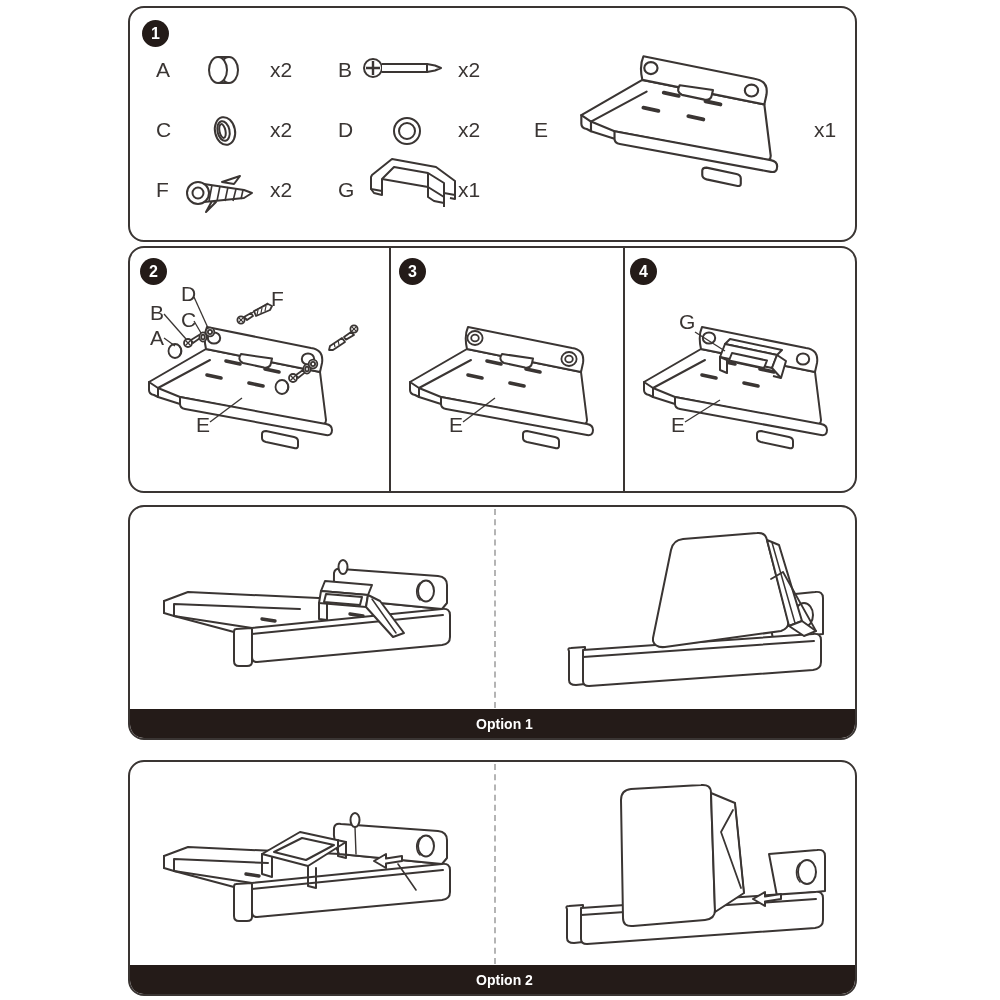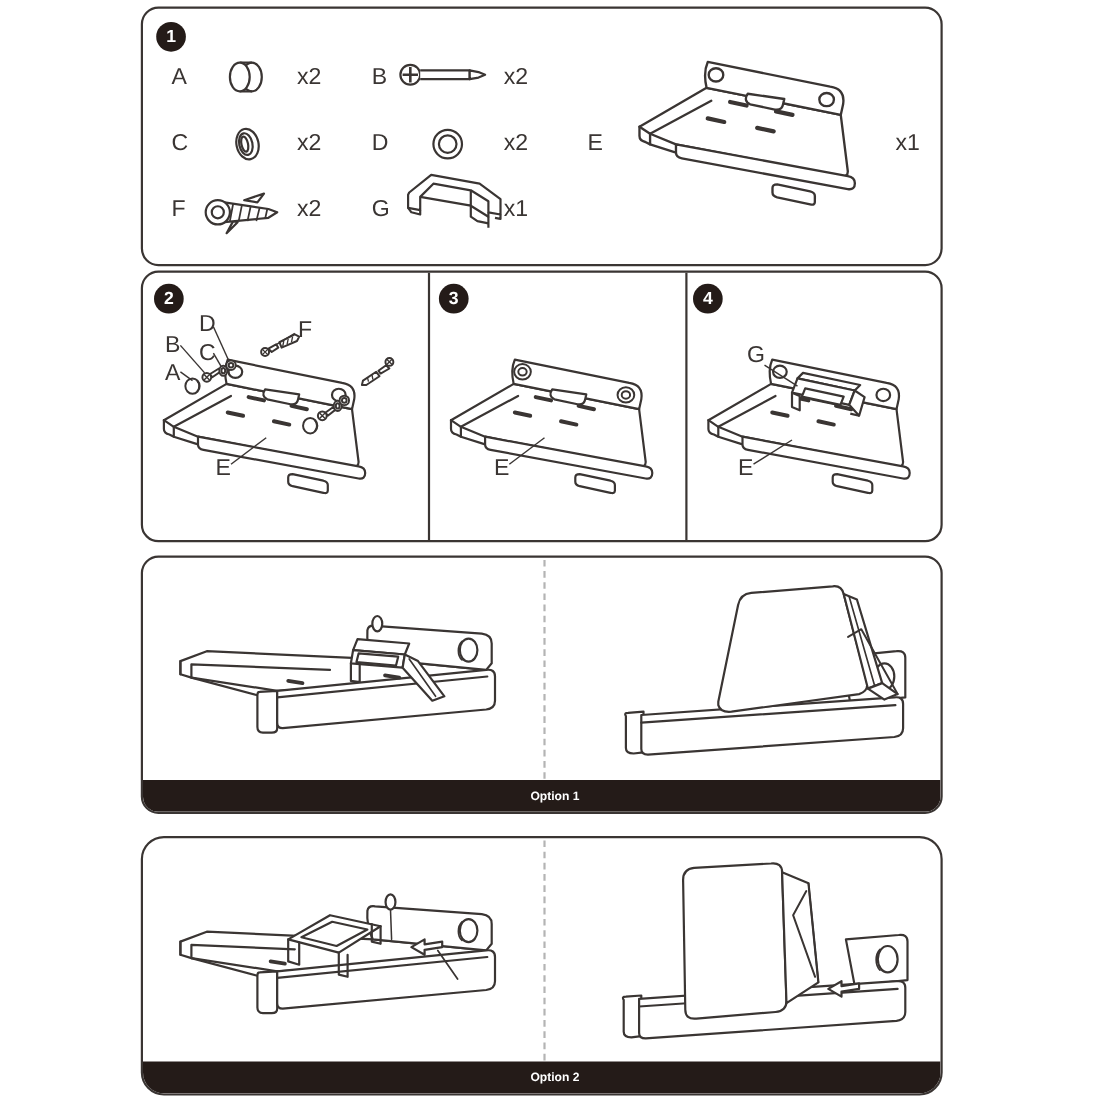--- a/index.html
+++ b/index.html
@@ -8,29 +8,29 @@
     --divider:#b4b4b4;
   }
   html,body{margin:0;padding:0;background:#fff;}
   .page{position:relative;width:1000px;height:1000px;background:#fff;
         font-family:"Liberation Sans",sans-serif;color:var(--line);overflow:hidden;}
   .panel{position:absolute;left:128px;width:729px;border:2px solid var(--line);
          border-radius:16px;background:#fff;box-sizing:border-box;}
   #panel-parts{top:6px;height:236px;}
   #panel-steps{top:246px;height:247px;}
   #panel-option1{top:505px;height:235px;overflow:hidden;}
-  #panel-option2{top:760px;height:236px;overflow:hidden;border-radius:21px;}
+  #panel-option2{top:760px;height:236px;overflow:hidden;}
   .badge{position:absolute;width:27px;height:27px;border-radius:50%;background:var(--dark);
          color:#fff;font-weight:bold;font-size:16px;line-height:27px;text-align:center;}
   .plabel,.qty{position:absolute;font-size:21px;color:var(--line);}
   .icon-svg,.art{position:absolute;color:var(--line);}
   .divider-v{position:absolute;top:0;bottom:0;width:0;border-left:2px solid var(--line);}
   .dash-div{position:absolute;top:2px;bottom:30px;width:0;border-left:2px dashed var(--divider);}
   .banner{position:absolute;left:0;right:0;bottom:0;height:29px;background:var(--dark);
-          border-radius:0 0 13px 13px;color:#fff;font-weight:bold;font-size:11px;
+          border-radius:0 0 13px 13px;color:#fff;font-weight:bold;font-size:14px;
           display:flex;align-items:center;justify-content:center;padding-left:24px;}
   svg text{font-family:"Liberation Sans",sans-serif;font-size:21px;fill:var(--line);}
   .lead{stroke:var(--line);stroke-width:1.3;fill:none;}
 </style>
 </head>
 <body>
 
 <svg width="0" height="0" style="position:absolute" aria-hidden="true">
   <defs>
     <symbol id="sym-tray" viewBox="0 0 200 140">

